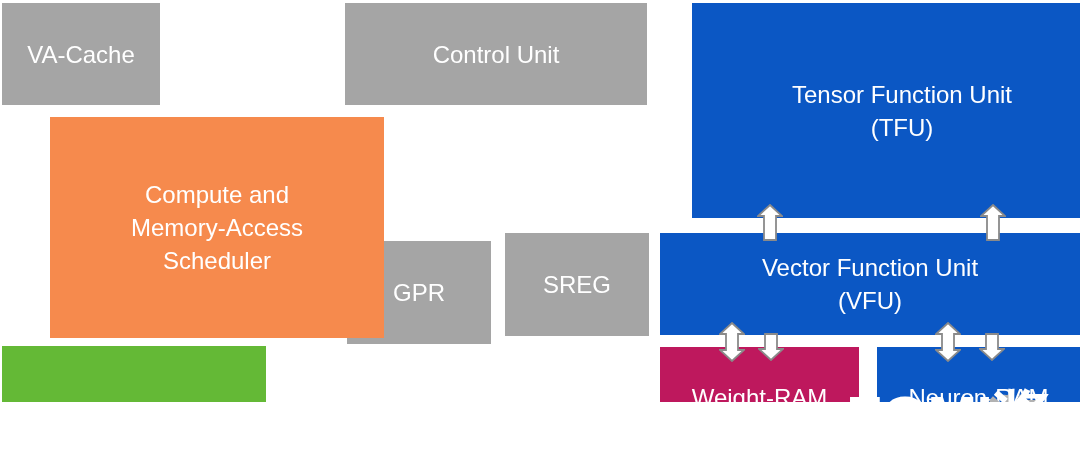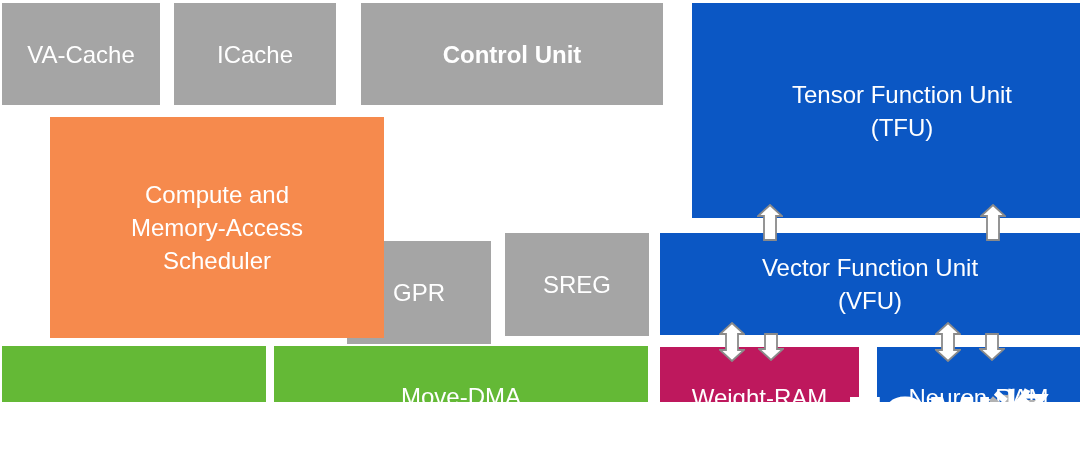--- a/index.html
+++ b/index.html
@@ -48,25 +48,22 @@
 </style>
 </head>
 <body>
 
 <div class="canvas">
 
   <div class="block" style="left: 2px; top: 3px; width: 158px; height: 102px; background-color: rgb(165, 165, 165);">
     <span class="lbl">VA-Cache</span>
   </div>
 
-  <div class="block" style="left: 174px; top: 3px; width: 162px; height: 102px; background-color: rgb(165, 165, 165);">
-    <span class="lbl">ICache</span>
-  </div>
 
-  <div class="block" style="left: 361px; top: 3px; width: 302px; height: 102px; background-color: rgb(165, 165, 165); font-weight: bold;">
+  <div class="block" style="left: 345px; top: 3px; width: 302px; height: 102px; background-color: rgb(165, 165, 165);">
     <span class="lbl">Control Unit</span>
   </div>
 
 
   <div class="block" style="left: 347px; top: 233px; width: 144px; height: 103px; background-color: rgb(165, 165, 165); margin-top: 8px;">
     <span class="lbl">GPR</span>
   </div>
 
   <div class="block" style="left: 505px; top: 233px; width: 144px; height: 103px; background-color: rgb(165, 165, 165);">
     <span class="lbl">SREG</span>
@@ -93,23 +90,20 @@
   </div>
 
   <div class="block" style="left: 877px; top: 347px; width: 203px; height: 101px; background-color: rgb(11, 87, 196);">
     <span class="lbl">Neuron-RAM</span>
   </div>
 
   <div class="block" style="left: 2px; top: 346px; width: 264px; height: 100px; background-color: rgb(100, 185, 54); align-items: flex-end;">
     <span class="lbl">IO-DMA</span>
   </div>
 
-  <div class="block" style="left: 274px; top: 346px; width: 374px; height: 100px; background-color: rgb(100, 185, 54);">
-    <span class="lbl">Move-DMA</span>
-  </div>
 
   <svg class="arrow" style="left:757px; top:204px;" width="26" height="37" viewBox="0 0 26 37">
     <polygon points="13,1 25,12 19,12 19,36 7,36 7,12 1,12" fill="#ffffff" stroke="#8A8A8A" stroke-width="1.8"></polygon>
   </svg>
   <svg class="arrow" style="left:980px; top:204px;" width="26" height="37" viewBox="0 0 26 37">
     <polygon points="13,1 25,12 19,12 19,36 7,36 7,12 1,12" fill="#ffffff" stroke="#8A8A8A" stroke-width="1.8"></polygon>
   </svg>
 
   <svg class="arrow" style="left:719px; top:322px;" width="26" height="40" viewBox="0 0 26 40">
     <polygon points="13,1 25,12 19,12 19,28 25,28 13,39 1,28 7,28 7,12 1,12" fill="#ffffff" stroke="#8A8A8A" stroke-width="1.8"></polygon>

